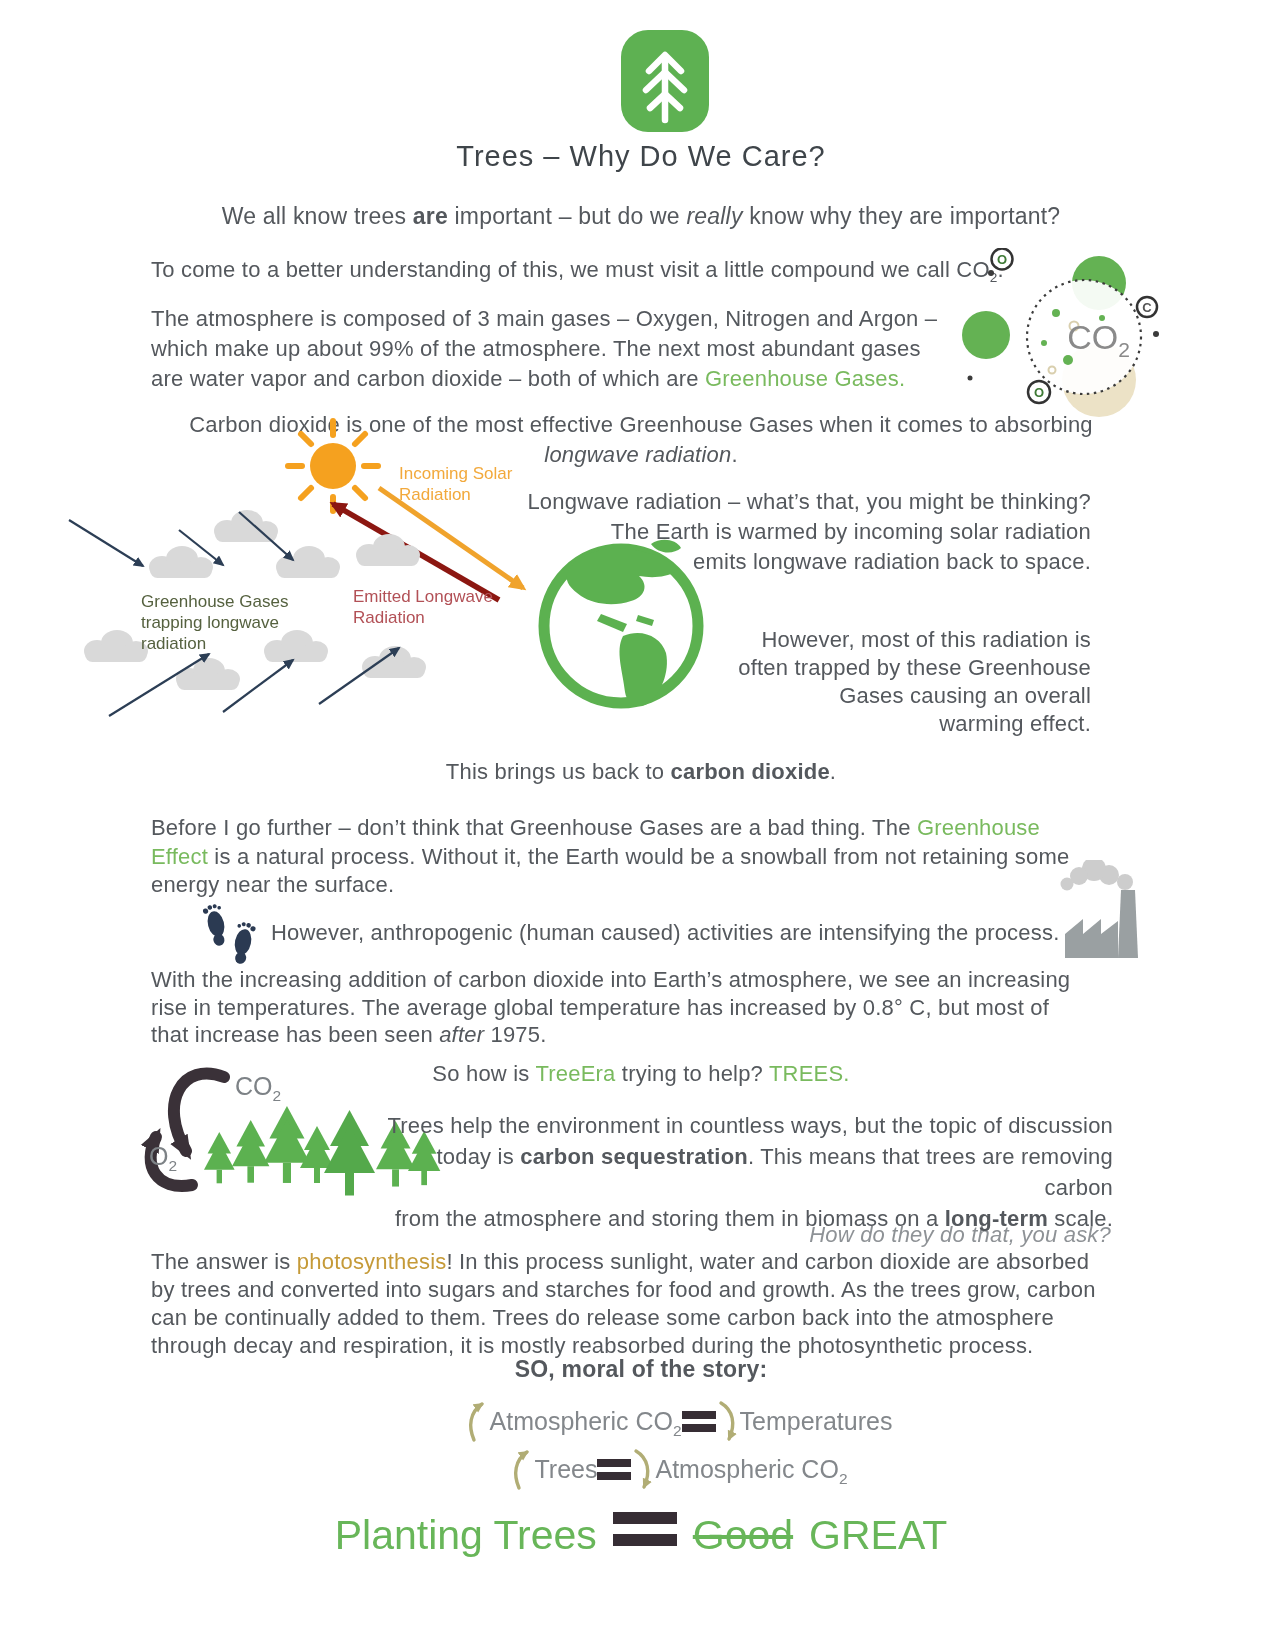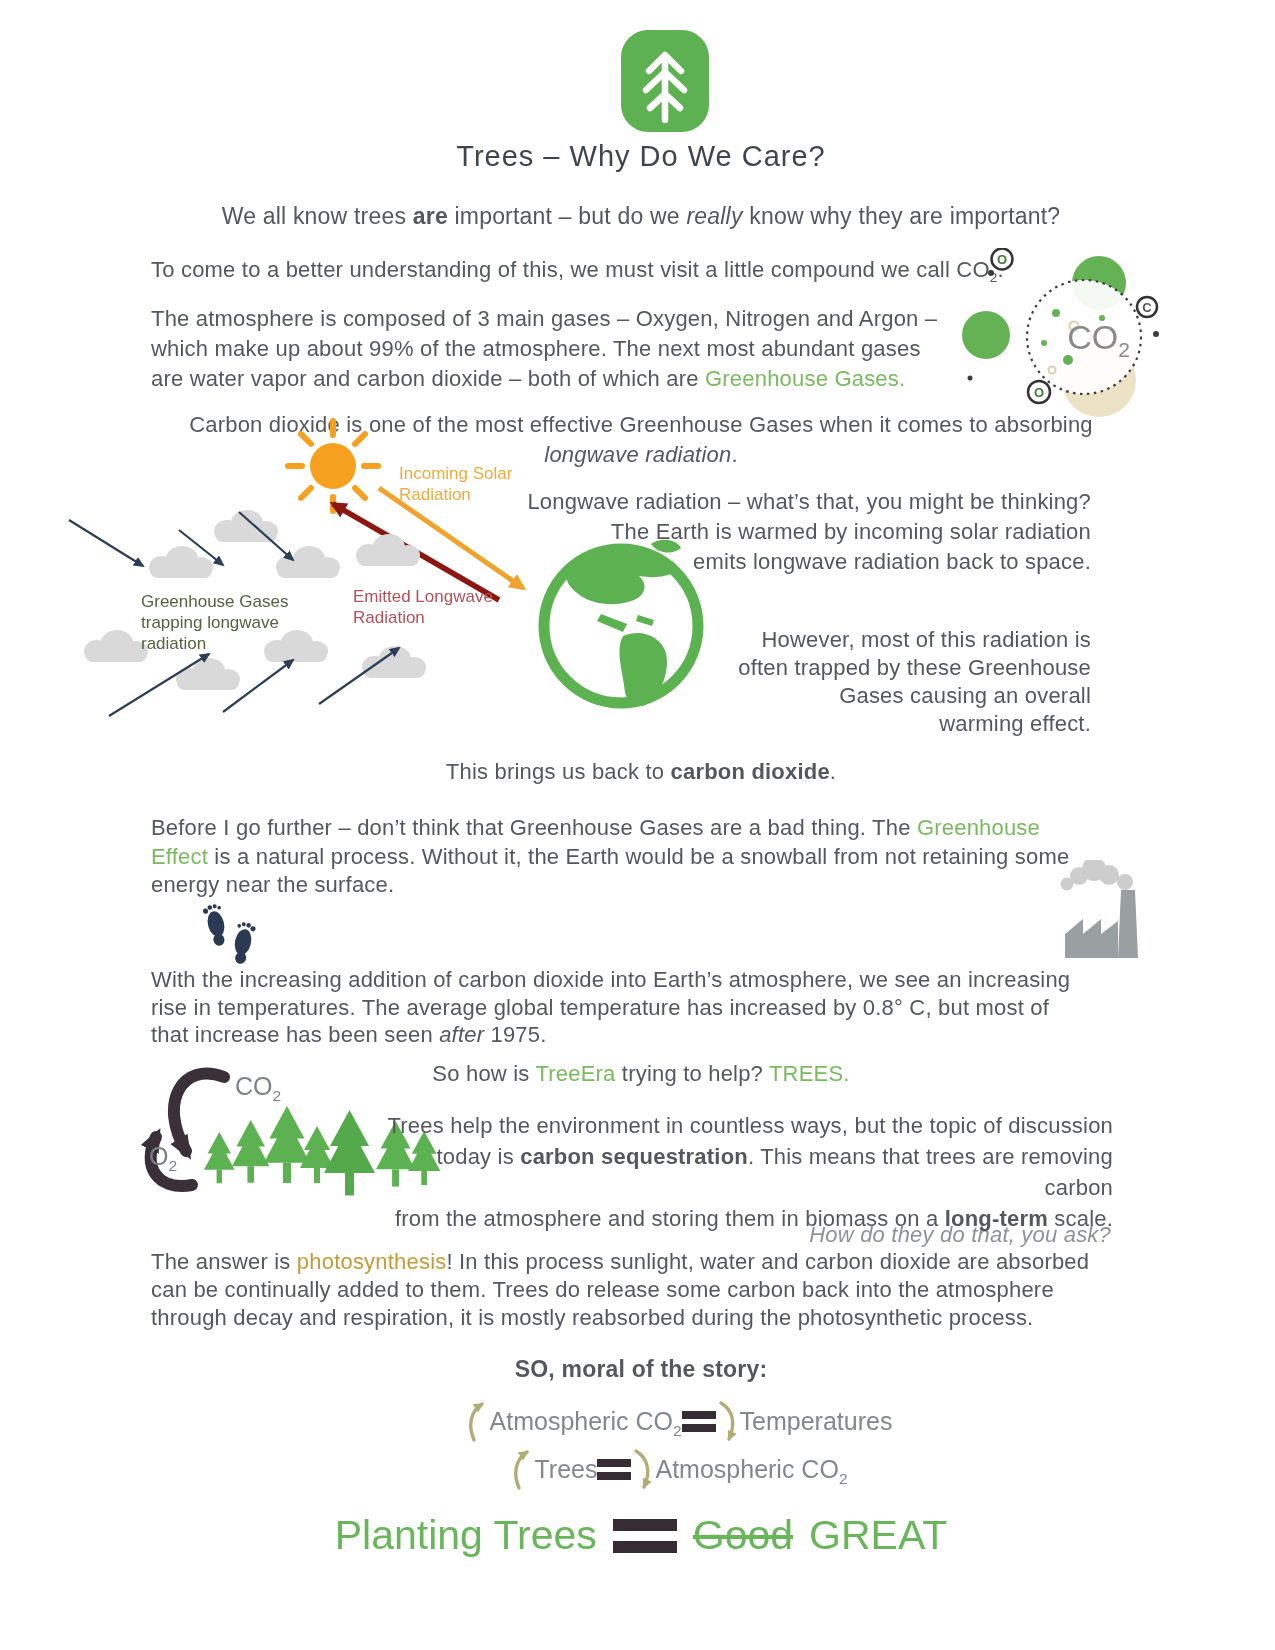--- a/index.html
+++ b/index.html
@@ -17,21 +17,21 @@
   .i{font-style:italic;}
   .gray-lab{color:#7d8286;}
   sub{font-size:62%;line-height:0;}
   .diagram-label{font-size:17px;line-height:21px;}
   .eq{display:flex;align-items:center;justify-content:center;
       color:#83878b;font-size:25px;padding-left:38px;}
   .eq-term{white-space:nowrap;}
   .eqs{display:inline-block;width:34px;height:21px;box-sizing:border-box;
        border-top:8px solid #362d34;border-bottom:8px solid #362d34;}
   .eqs.big{width:64px;height:34px;border-top-width:12px;border-bottom-width:12px;}
-  .final{display:flex;align-items:center;justify-content:center;gap:16px;
+  .final{display:flex;justify-content:center;gap:16px;
          font-size:41px;color:#68b659;}
   .strike{text-decoration:line-through;}
   .right{text-align:right;}
 </style>
 </head>
 <body>
 
 <div class="page">
 
   <svg width="0" height="0" style="position:absolute" aria-hidden="true">
@@ -211,20 +211,21 @@
         <ellipse rx="8" ry="13"></ellipse>
           <ellipse cx="1" cy="16" rx="5.5" ry="6"></ellipse>
         <circle cx="7" cy="-15" r="2.6"></circle>
           <circle cx="2" cy="-17.5" r="2.3"></circle>
           <circle cx="-3" cy="-17.5" r="2"></circle>
           <circle cx="-7" cy="-15" r="1.8"></circle>
       </g>
     </g>
   </svg>
 
+  <div class="abs body-t" style="left:240px;top:920px">However, anthropogenic (human caused) activities are intensifying the process.</div>
 
   <svg class="abs" style="left:1028px;top:860px" width="95" height="104" viewBox="0 0 95 104">
     <g fill="#cdcdcd">
       <circle cx="66" cy="22" r="8"></circle>
         <circle cx="50" cy="15" r="10"></circle>
         <circle cx="35" cy="9" r="12"></circle>
         <circle cx="20" cy="16" r="9"></circle>
         <circle cx="8" cy="24" r="6.5"></circle>
     </g>
     <polygon points="62,30 76,30 79,98 59,98" fill="#9aa0a2"></polygon>
@@ -264,20 +265,21 @@
   <div class="abs body-t i right" style="left:580px;top:1222px;width:500px;color:#8e9296">How do they do that, you ask?</div>
 
   <div class="abs body-t right" style="left:340px;top:1110px;width:742px;line-height:31px">
     <span class="ln">Trees help the environment in countless ways, but the topic of discussion</span>
     <span class="ln"><span>today is </span><span class="b">carbon sequestration</span><span>. This means that trees are removing carbon</span></span>
     <span class="ln"><span>from the atmosphere and storing them in biomass on a </span><span class="b">long-term</span><span> scale.</span></span>
   </div>
 
   <div class="abs body-t" style="left:120px;top:1248px;line-height:28px;width:1040px">
     <span class="ln"><span>The answer is </span><span class="mustard">photosynthesis</span><span>! In this process sunlight, water and carbon dioxide are absorbed</span></span>
+    <span class="ln">by trees and converted into sugars and starches for food and growth. As the trees grow, carbon</span>
     <span class="ln">can be continually added to them. Trees do release some carbon back into the atmosphere</span>
     <span class="ln">through decay and respiration, it is mostly reabsorbed during the photosynthetic process.</span>
   </div>
 
   <div class="cwrap body-t b" style="top:1356px;font-size:23px">SO, moral of the story:</div>
 
   <div class="cwrap eq" style="top:1396px;height:50px">
     <svg width="24" height="46" viewBox="0 0 24 46">
         <path d="M8,42 C2,28 4,14 16,6" fill="none" stroke="#b1ad75" stroke-width="3.4" stroke-linecap="round" marker-end="url(#mOl)"></path>
       </svg>

